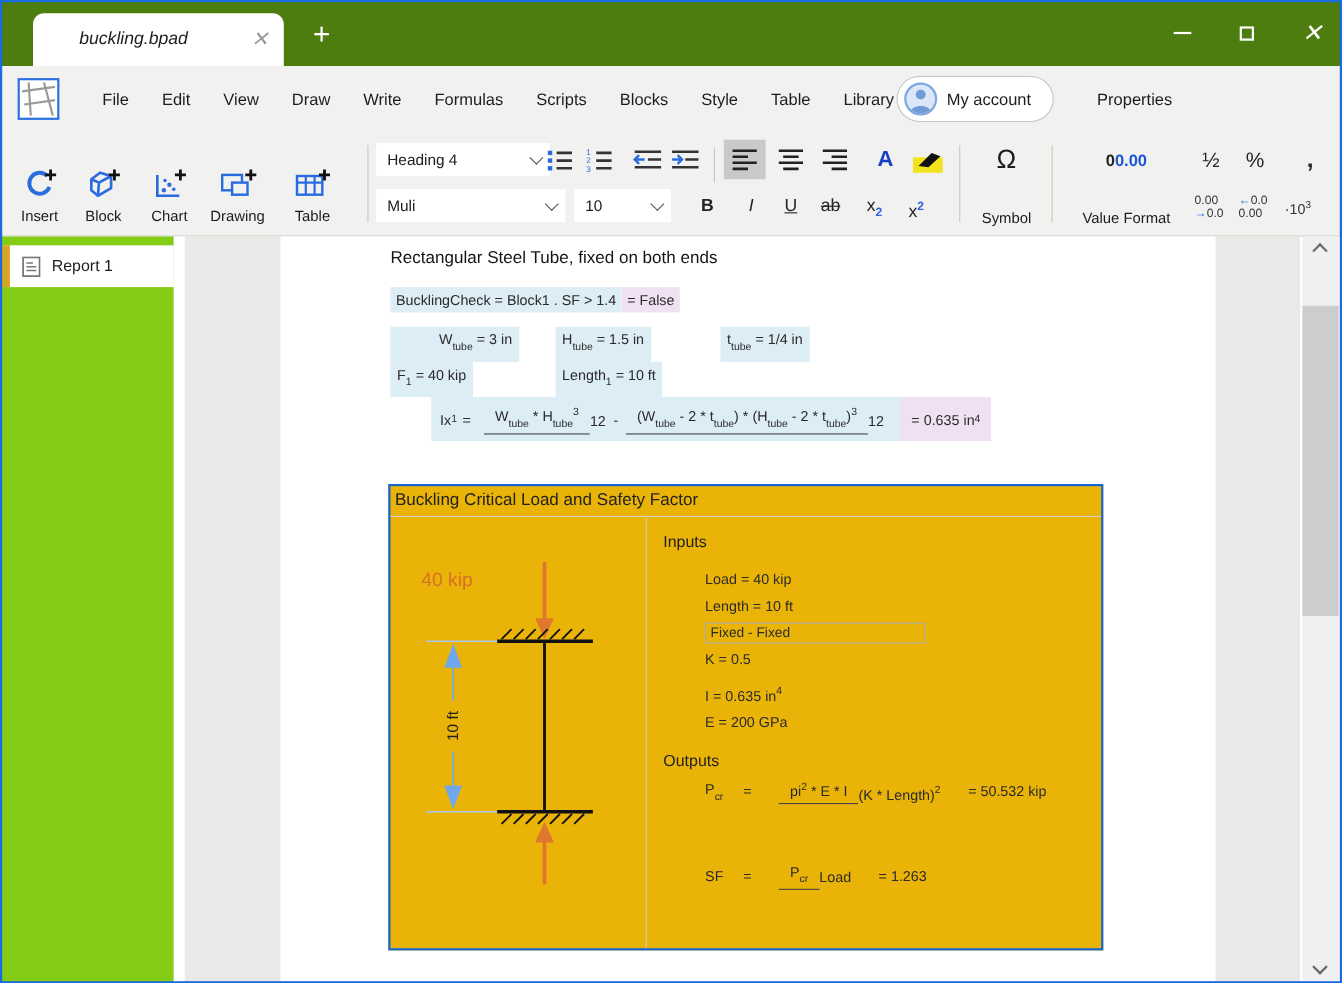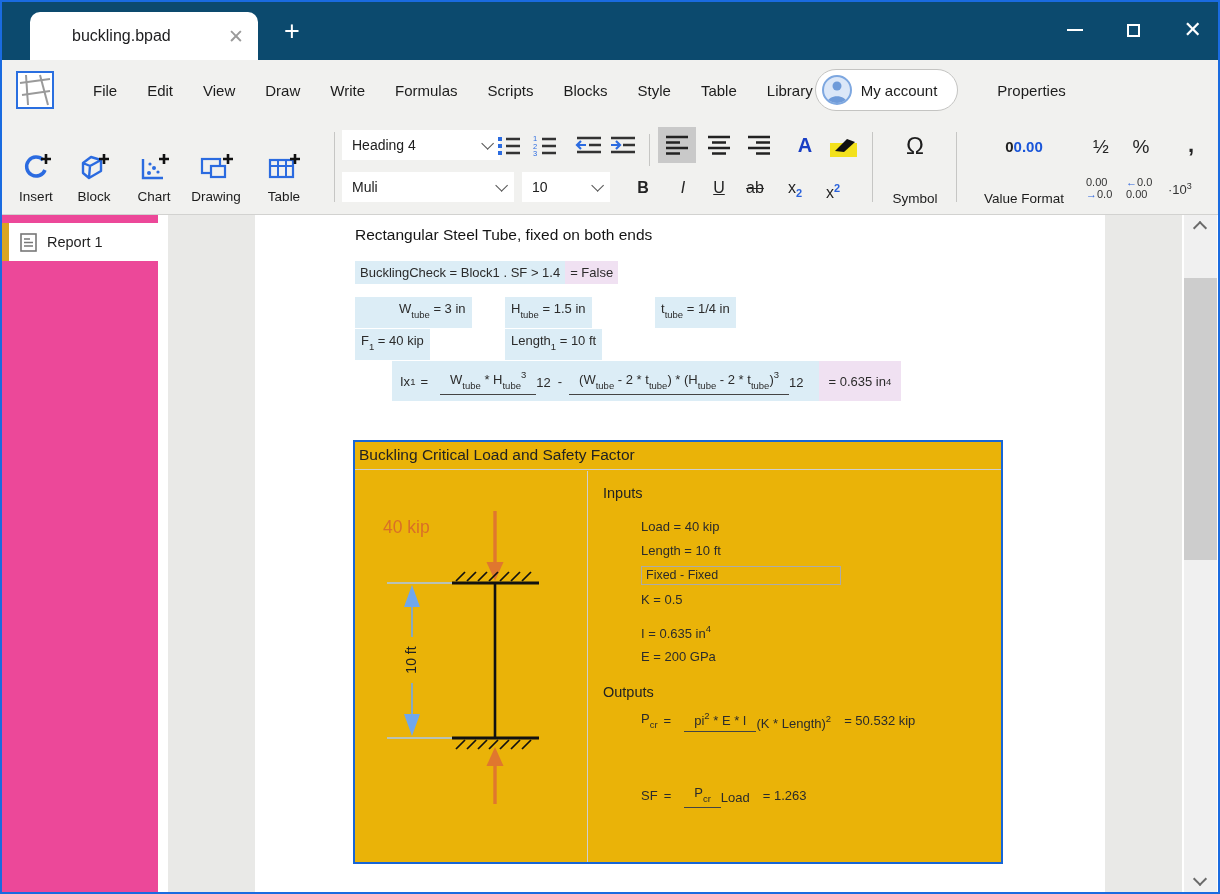--- a/index.html
+++ b/index.html
@@ -3,21 +3,21 @@
 <meta charset="utf-8">
 <style>
   * { margin:0; padding:0; box-sizing:border-box; }
   html,body { width:1220px; height:894px; }
   body { position:relative; font-family:"Liberation Sans", sans-serif; background:#fff; overflow:hidden; }
 
   
   .frame { position:absolute; inset:0; border:2px solid #1a6be0; pointer-events:none; z-index:99; }
 
   
-  .titlebar { position:absolute; left:0; top:0; right:0; height:75px; background:#0c4a6e; }
+  .titlebar { position:absolute; left:0; top:0; right:0; height:75px; background:#4d7c0f;font-style:italic; }
   .tab { position:absolute; left:30px; top:12px; width:228px; height:48px; background:#fff;
          border-radius:10px 10px 0 0; display:flex; align-items:center; padding:0 14px 0 42px; }
   .tab-title { font-size:16px; color:#1d1d1f; }
   .tab-close { margin-left:auto; color:#9a9a9a; font-size:19px; line-height:1; cursor:default; }
   .newtab { position:absolute; left:274px; top:14px; width:36px; height:36px; color:#fff;
             font-size:27px; font-weight:300; text-align:center; line-height:34px; }
   .winbtns { position:absolute; right:18px; top:0; height:60px; display:flex; align-items:center; gap:44px; }
   .win-min { width:16px; height:2px; background:#fff; }
   .win-max { width:13px; height:13px; border:2px solid #fff; }
   .win-close { color:#fff; font-size:22px; line-height:1; }
@@ -49,21 +49,21 @@
   .ibtn.sel { background:#c9c9c9; }
   .txtbtn { position:absolute; font-size:16px; color:#242424; width:30px; height:30px; text-align:center;
             line-height:30px; }
   .tool-col { position:absolute; top:8px; height:80px; display:flex; flex-direction:column;
               align-items:center; justify-content:space-between; }
   .tool-col .lbl { font-size:13.5px; color:#1b1b1b; padding-bottom:2px; }
   .numfmt { position:absolute; font-size:11px; color:#333; line-height:12px; text-align:left; }
   .numfmt .blue { color:#2a62dc; }
 
   
-  .sidebar { position:absolute; left:0; top:215px; width:158px; bottom:0; background:#ec4899; }
+  .sidebar { position:absolute; left:0; top:215px; width:158px; bottom:0; background:#84cc16; }
   .sidebar-item { position:absolute; left:0; right:0; top:8px; height:38px; background:#fff;
                   display:flex; align-items:center; padding-left:20px; }
   .sidebar-item .goldbar { position:absolute; left:0; top:0; bottom:0; width:9px; background:#d9a521; }
   .sidebar-item .lbl { font-size:14.5px; color:#1e1e1e; margin-left:10px; }
   .gap-strip { position:absolute; left:158px; width:10px; top:215px; bottom:0; background:#fff; }
   .canvas { position:absolute; left:168px; right:38px; top:215px; bottom:0; background:#e9e9e7; }
   .page { position:absolute; left:87px; top:0; bottom:0; width:850px; background:#fff; }
 
   
   .scrollbar { position:absolute; right:3px; width:33px; top:215px; bottom:2px; background:#f0f0f0; }
@@ -92,21 +92,21 @@
   .block { position:absolute; left:98px; top:225px; width:650px; height:424px; border:2px solid #1866d6; background:#eab308; }
   .block-title { height:28px; border-bottom:1px solid #cfcfcf; font-size:15.5px; color:#222;
                  padding:4px 0 0 4px; }
   .block-body { position:absolute; left:0; right:0; top:29px; bottom:0; }
   .block-left { position:absolute; left:0; top:0; bottom:0; width:233px; border-right:1px solid #cfcfcf; }
   .block-right { position:absolute; left:234px; right:0; top:0; bottom:0; font-size:13px; color:#2b2b2b; }
   .br-h { position:absolute; left:14px; font-size:14.5px; color:#222; }
   .br-item { position:absolute; left:52px; }
   .fixity-box { position:absolute; left:52px; width:200px; height:19px; border:1px solid #ababab;
                 font-size:12.5px; color:#2b2b2b; padding:1px 0 0 4px; }
-  .outf { position:absolute; left:52px; display:flex; align-items:center; gap:6px; }
+  .outf { position:absolute; left:52px; display:flex; align-items:center; gap:18px; }
 </style>
 </head>
 <body>
 
 <div class="titlebar">
   <div class="tab">
     <span class="tab-title">buckling.bpad</span>
     <span class="tab-close">✕</span>
   </div>
   <div class="newtab">+</div>

